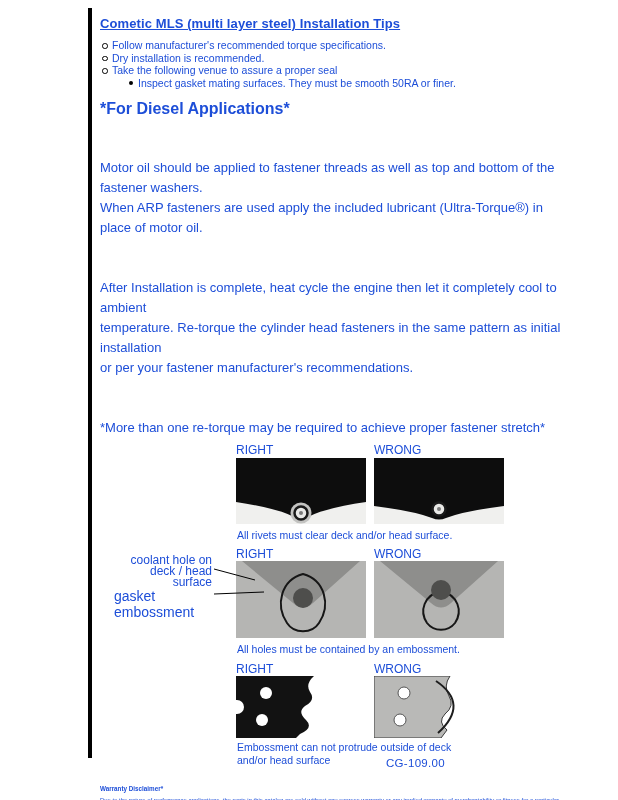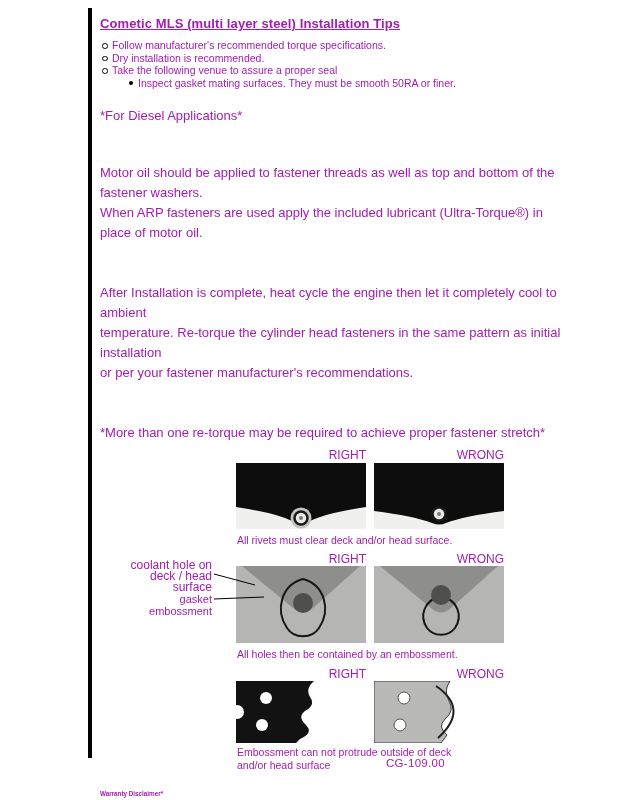--- a/index.html
+++ b/index.html
@@ -3,21 +3,21 @@
 <meta charset="utf-8">
 <style>
   * { box-sizing: border-box; margin: 0; padding: 0; }
   html, body { background: #ffffff; }
   .page {
     position: relative;
     width: 618px;
     height: 800px;
     background: #ffffff;
     font-family: "Liberation Sans", sans-serif;
-    color: #a21caf;
+    color: #1d4ed8;
     overflow: hidden;
   }
   .left-rule {
     position: absolute;
     left: 88px; top: 8px;
     width: 4px; height: 750px;
     background: #000;
   }
   .content {
     position: absolute;
@@ -36,37 +36,37 @@
   li.tip::before {
     content: ""; position: absolute; left: 2px; top: 4px;
     width: 3.5px; height: 3.5px; border: 1px solid #000; border-radius: 50%;
   }
   ul.subtips { list-style: none; }
   li.subtip { position: relative; padding-left: 11px; margin-left: 15px; }
   li.subtip::before {
     content: ""; position: absolute; left: 2px; top: 4.5px;
     width: 4px; height: 4px; background: #000; border-radius: 50%;
   }
-  .diesel-heading { font-size: 13px; font-weight: normal; margin-top: 19px; margin-bottom: 8px; }
+  .diesel-heading { font-size: 16px; font-weight: bold; margin-top: 11px; margin-bottom: 8px; }
   .para { font-size: 13px; line-height: 20px; white-space: pre-line; margin-bottom: 8px; max-width: 470px; margin-top: 40px; }
   .note { margin-bottom: 0; }
   .figures { position: relative; height: 330px; margin-top: 5px; }
   .fig-labels { position: absolute; left: 136px; width: 268px; display: flex; gap: 8px; font-size: 12px; }
-  .fig-labels span { width: 130px; text-align: right; }
+  .fig-labels span { width: 130px; text-align: left; }
   .fig-panels { position: absolute; left: 136px; display: flex; gap: 8px; }
   .fig-panels svg { display: block; }
   .caption { position: absolute; left: 137px; font-size: 10.5px; }
   .pre { white-space: pre-line; line-height: 12.5px; }
   .ann-coolant {
     position: absolute; left: 26px; top: 112px; width: 86px;
     font-size: 12px; line-height: 11px; text-align: right; white-space: pre-line;
   }
   .ann-emboss {
     position: absolute; left: 14px; top: 145px; width: 98px;
-    font-size: 11px; text-align: right;
+    font-size: 14px; text-align: left;
   }
   .ann-lines { position: absolute; left: 0; top: 0; pointer-events: none; }
   .disclaimer { margin-top: 12px; width: 462px; }
   .disclaimer h3 { font-size: 6.3px; font-weight: bold; margin-bottom: 5px; }
   .disclaimer p { font-size: 5.9px; line-height: 6.8px; margin-bottom: 4.5px; white-space: pre-line; }
   .footer { position: absolute; left: 386px; top: 757px; font-size: 11.5px; letter-spacing: 0.3px; }
 </style>
 </head>
 <body>
 
@@ -142,21 +142,21 @@
           <circle cx="67" cy="29" r="10" fill="#4e4e4c"></circle>
         </svg>
       </div>
       <div class="ann-coolant">coolant hole on
 deck / head surface</div>
       <div class="ann-emboss">gasket embossment</div>
       <svg class="ann-lines" width="464" height="330">
         <line x1="114" y1="126" x2="155" y2="137" stroke="#000" stroke-width="1"></line>
         <line x1="114" y1="151" x2="164" y2="149" stroke="#000" stroke-width="1"></line>
       </svg>
-      <div class="caption" style="top:200px;">All holes then be contained by an embossment.</div>
+      <div class="caption" style="top:200px;">All holes must be contained by an embossment.</div>
 
       <div class="fig-labels" style="top:219px;">
         <span>RIGHT</span>
         <span>WRONG</span>
       </div>
       <div class="fig-panels" style="top:233px;">
         <svg width="130" height="62" viewBox="0 0 130 62">
           <rect width="130" height="62" fill="#ffffff"></rect>
           <path d="M0,0 L78,0 Q69,8 74,16 Q80,24 69,30 Q61,36 70,44 Q78,52 64,58 L60,62 L0,62 Z" fill="#121212"></path>
           <circle cx="30" cy="17" r="6" fill="#ffffff"></circle>

